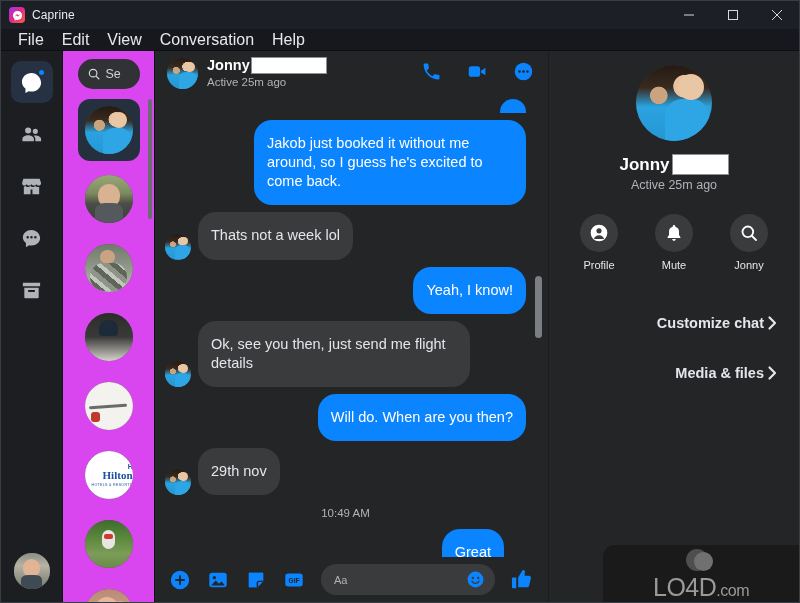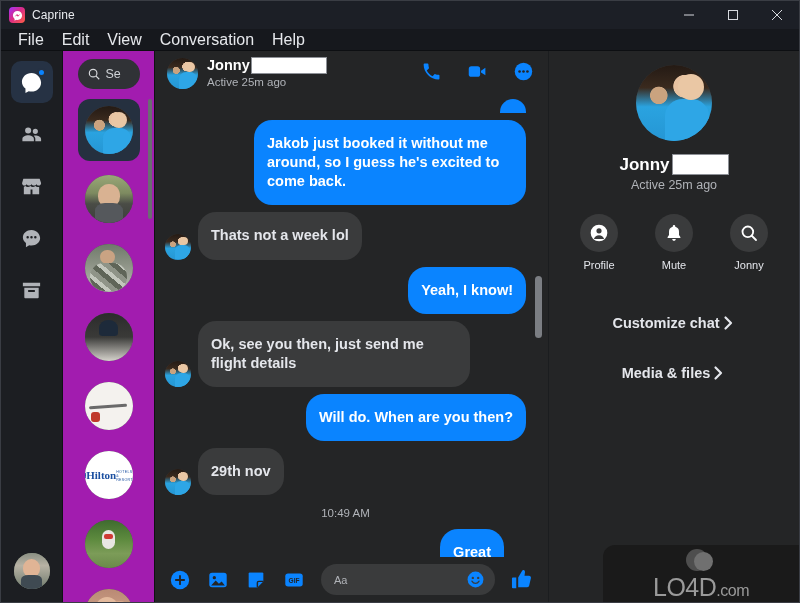--- a/index.html
+++ b/index.html
@@ -42,21 +42,21 @@
   .rail-btn.active { background:#263244; }
   .rail-btn svg { width:23px; height:23px; fill:#b0b3b8; }
   .rail-btn.active svg { fill:#ffffff; }
   .badge-dot { position:absolute; top:7px; right:7px; width:9px; height:9px; border-radius:50%;
                background:#0a84ff; border:2px solid #263244; }
   .rail-spacer { flex:1 1 auto; }
   .me-avatar { width:36px; height:36px; border-radius:50%; margin-bottom:13px; overflow:hidden;
                background:#5c6b5a; position:relative; }
 
   
-  .convlist { width:92px; flex:0 0 92px; background:#a21caf; display:flex; flex-direction:column;
+  .convlist { width:92px; flex:0 0 92px; background:#d946ef; display:flex; flex-direction:column;
               align-items:center; padding-top:8px; position:relative;
               border-right:1px solid #0f1115; }
   .searchpill { width:62px; height:30px; border-radius:16px; background:#303236;
                 display:flex; align-items:center; padding-left:9px; gap:5px; margin-bottom:10px;
                 overflow:hidden; flex:0 0 30px; }
   .searchpill svg { width:14px; height:14px; stroke:#d8dadd; fill:none; stroke-width:2; flex:0 0 14px;}
   .searchpill span { font-size:12.5px; color:#cfd2d6; white-space:nowrap; }
   .conv-scroll { flex:1 1 auto; width:92px; overflow:hidden; display:flex;
                  flex-direction:column; align-items:center; }
   .conv { width:62px; height:62px; border-radius:12px; display:flex; align-items:center;
@@ -83,21 +83,21 @@
   .ch-actions { margin-left:auto; display:flex; align-items:center; gap:25px; }
   .ch-actions svg { width:21px; height:21px; fill:#0a84ff; }
 
   
   .msgs { flex:1 1 auto; position:relative; overflow:hidden; padding:3px 22px 6px 10px; }
   .row { display:flex; align-items:flex-end; margin-bottom:7px; }
   .row.out { justify-content:flex-end; }
   .row .sav { width:26px; height:26px; border-radius:50%; overflow:hidden; flex:0 0 26px;
               margin-right:7px; position:relative; background:#3a3b3c; }
   .bubble { max-width:272px; padding:14px 13px; border-radius:18px; font-size:14.5px;
-            line-height:1.32; word-wrap:break-word;font-weight:bold; }
+            line-height:1.32; word-wrap:break-word; }
   .bubble.in { background:#3a3b3c; color:#e4e6eb; }
   .bubble.out { background:#0a84ff; color:#ffffff; }
   .bubble.clip { border-radius:18px 18px 0 0; padding-bottom:0; height:14px; overflow:hidden; }
   .ts { text-align:center; font-size:11.5px; color:#b0b3b8; margin:12px 0 10px; }
   .row.out .mini { width:16px; height:16px; border-radius:50%; overflow:hidden; margin-left:6px;
                    position:relative; background:#3a3b3c; flex:0 0 16px; }
   .msg-sb { position:absolute; right:6px; top:180px; width:7px; height:62px; border-radius:4px;
             background:#7b7e83; }
 
   
@@ -125,21 +125,21 @@
              display:flex; align-items:center; }
   .rp-name .redact { width:57px; height:21px; margin-left:2px; }
   .rp-status { font-size:12.5px; color:#b0b3b8; margin-top:3px; }
   .rp-actions { display:flex; gap:23px; margin-top:22px; }
   .rp-act { display:flex; flex-direction:column; align-items:center; width:52px; }
   .rp-circle { width:38px; height:38px; border-radius:50%; background:#3a3b3c;
                display:flex; align-items:center; justify-content:center; }
   .rp-circle svg { width:20px; height:20px; }
   .rp-act span { font-size:11px; color:#e4e6eb; margin-top:7px; }
   .rp-rows { width:100%; margin-top:27px; padding:0 19px; }
-  .rp-row { height:50px; display:flex; align-items:center; justify-content:center; }
+  .rp-row { height:50px; display:flex; align-items:center; justify-content:flex-end; }
   .rp-row span { font-size:14.5px; font-weight:bold; color:#e4e6eb; }
   .rp-row svg { width:16px; height:16px; stroke:#e4e6eb; fill:none; stroke-width:2.2; }
 
   
   .watermark { position:absolute; right:0px; bottom:0px; width:196px; height:57px;
                background:#1a1a1a; border-radius:12px 0 0 0; display:flex; align-items:center;
                justify-content:center; gap:6px;flex-direction:column; }
   .wm-logo { width:31px; height:31px; position:relative; }
   .wm-logo .c1 { position:absolute; left:0; top:4px; width:22px; height:22px; border-radius:50%;
                  background:#4e4e4e; }
@@ -175,21 +175,21 @@
   .ph-dark { position:absolute; inset:0;
      background:linear-gradient(180deg,#2b2b2b 0%,#3a3a38 50%,#d6d3cc 100%); }
   .ph-dark:before { content:""; position:absolute; left:30%; top:14%; width:40%; height:34%;
        background:#1d2a3a; border-radius:50% 50% 20% 20%; }
   .ph-sig { position:absolute; inset:0; background:#f4f2ee; }
   .ph-sig:before { content:""; position:absolute; left:10%; top:48%; width:80%; height:6%;
        background:#6a6a6a; border-radius:2px; transform:rotate(-4deg); }
   .ph-sig:after { content:""; position:absolute; left:14%; top:62%; width:18%; height:22%;
        background:#c0392b; border-radius:3px; }
   .ph-hilton { position:absolute; inset:0; background:#ffffff; display:flex;
-       flex-direction:row; align-items:center; justify-content:center; }
+       flex-direction:column; align-items:flex-end; justify-content:center; }
   .ph-hilton .h1 { font-size:7px; color:#1b4fa0; font-weight:bold; letter-spacing:-.2px; }
   .ph-hilton .h2 { font-size:11px; color:#1b4fa0; font-weight:bold;
        font-family:"Liberation Serif", serif; line-height:1; }
   .ph-hilton .h3 { font-size:3.6px; color:#1b4fa0; letter-spacing:.3px; margin-top:2px; }
   .ph-runner { position:absolute; inset:0;
      background:linear-gradient(180deg,#3f6b2f 0%,#5d8a3e 40%,#7c9c58 70%,#6a8a4a 100%); }
   .ph-runner:before { content:""; position:absolute; left:36%; top:20%; width:28%; height:40%;
        background:#e8e6e2; border-radius:8px; }
   .ph-runner:after { content:""; position:absolute; left:40%; top:30%; width:20%; height:10%;
        background:#cf3a34; border-radius:2px; }

